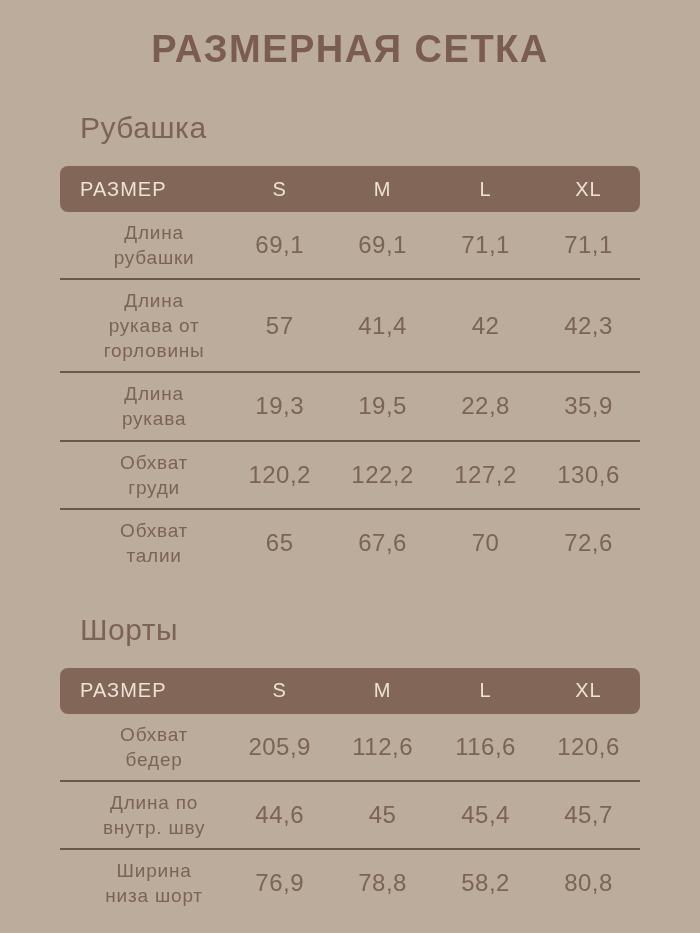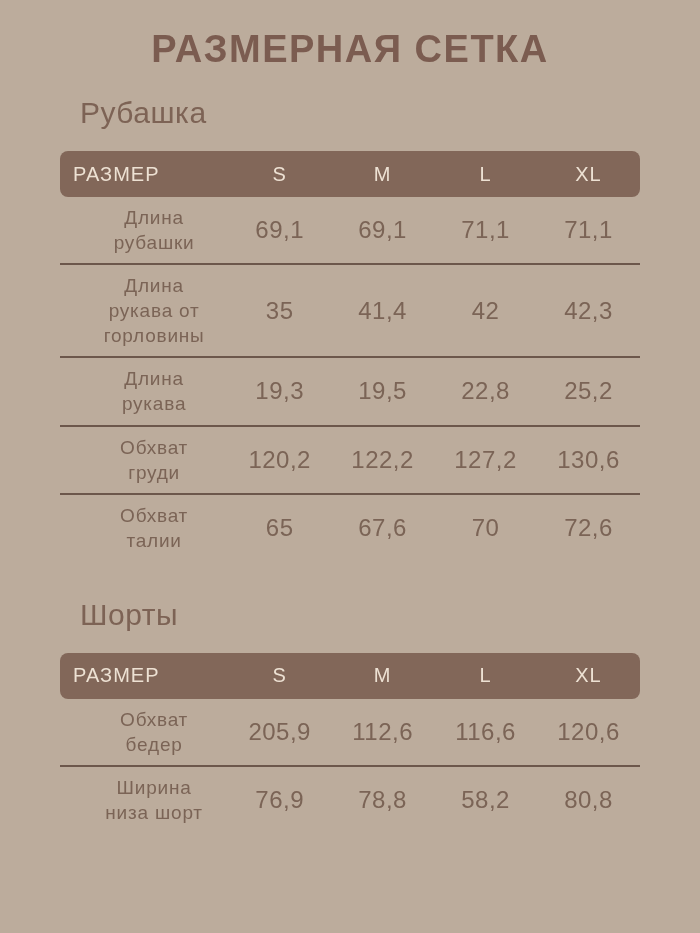--- a/index.html
+++ b/index.html
@@ -25,42 +25,42 @@
   }
   h2.section-heading {
     margin: 36px 0 20px 0;
     padding-left: 20px;
     font-size: 30px;
     line-height: 36px;
     font-weight: 400;
     letter-spacing: 0.5px;
     color: #7d6355;
   }
-  section:first-of-type h2.section-heading { margin-top: 23px; }
+  section:first-of-type h2.section-heading { margin-top: 38px; }
   table.size-table {
     width: 100%;
     border-collapse: separate;
     border-spacing: 0;
     table-layout: fixed;
   }
   col.c-label { width: 29%; }
   col.c-val   { width: 17.75%; }
   thead th {
     background: #826759;
     color: #ede1d3;
     font-weight: 400;
     font-size: 20px;
     letter-spacing: 1px;
     height: 46px;
     text-align: center;
     vertical-align: middle;
   }
   thead th:first-child {
     text-align: left;
-    padding-left: 13px;
+    padding-left: 20px;
     border-radius: 8px 0 0 8px;
     margin-left: 8px;
   }
   thead th:last-child { border-radius: 0 8px 8px 0; }
   tbody td {
     padding: 8px 0;
     vertical-align: middle;
     color: #7b6456;
   }
   tbody tr:not(:last-child) td { border-bottom: 2px solid #6c574b; }
@@ -110,32 +110,32 @@
 рубашки</td>
           <td class="val">69,1</td>
           <td class="val">69,1</td>
           <td class="val">71,1</td>
           <td class="val">71,1</td>
         </tr>
         <tr>
           <td class="label">Длина
 рукава от
 горловины</td>
-          <td class="val">35</td>
+          <td class="val">57</td>
           <td class="val">41,4</td>
           <td class="val">42</td>
           <td class="val">42,3</td>
         </tr>
         <tr>
           <td class="label">Длина
 рукава</td>
           <td class="val">19,3</td>
           <td class="val">19,5</td>
           <td class="val">22,8</td>
-          <td class="val">25,2</td>
+          <td class="val">35,9</td>
         </tr>
         <tr>
           <td class="label">Обхват
 груди</td>
           <td class="val">120,2</td>
           <td class="val">122,2</td>
           <td class="val">127,2</td>
           <td class="val">130,6</td>
         </tr>
         <tr>
@@ -172,20 +172,28 @@
       <tbody>
         <tr>
           <td class="label">Обхват
 бедер</td>
           <td class="val">205,9</td>
           <td class="val">112,6</td>
           <td class="val">116,6</td>
           <td class="val">120,6</td>
         </tr>
         <tr>
+          <td class="label">Длина по
+внутр. шву</td>
+          <td class="val">44,6</td>
+          <td class="val">45</td>
+          <td class="val">45,4</td>
+          <td class="val">45,7</td>
+        </tr>
+        <tr>
           <td class="label">Ширина
 низа шорт</td>
           <td class="val">76,9</td>
           <td class="val">78,8</td>
           <td class="val">58,2</td>
           <td class="val">80,8</td>
         </tr>
       </tbody>
     </table>
   </section>

